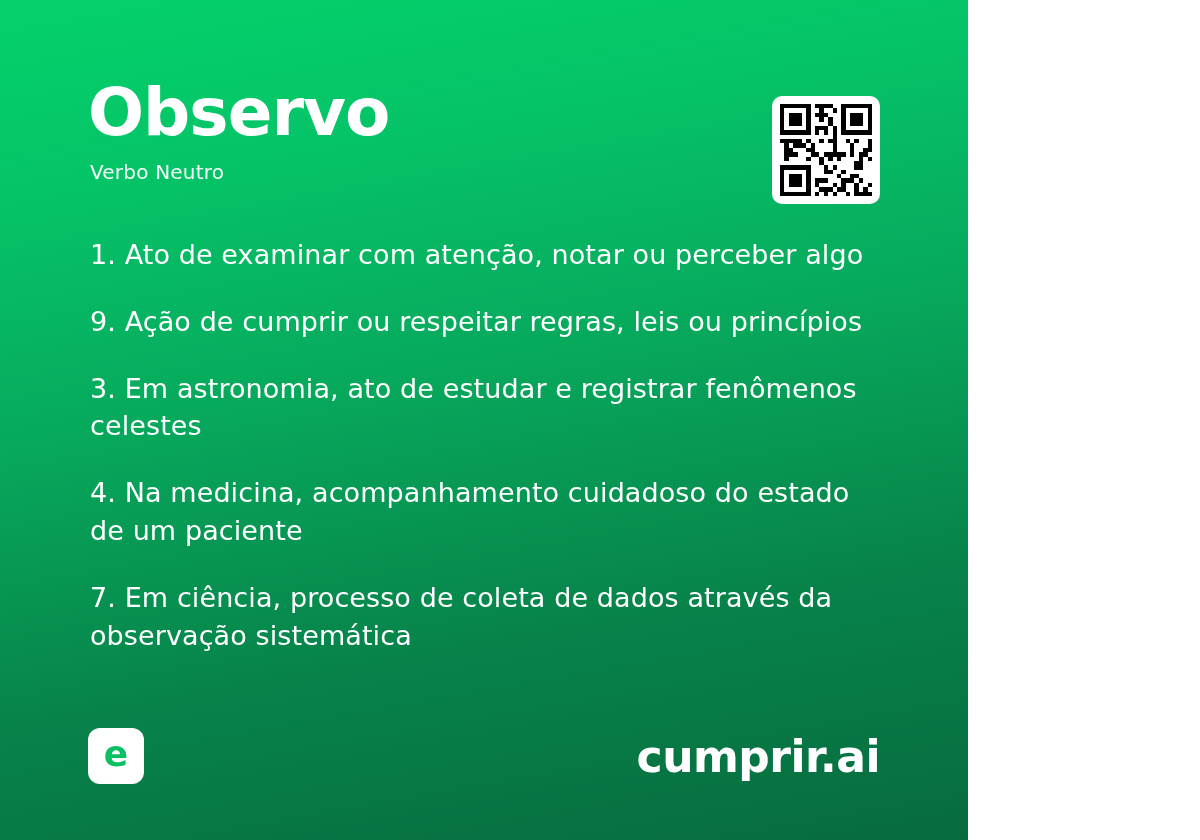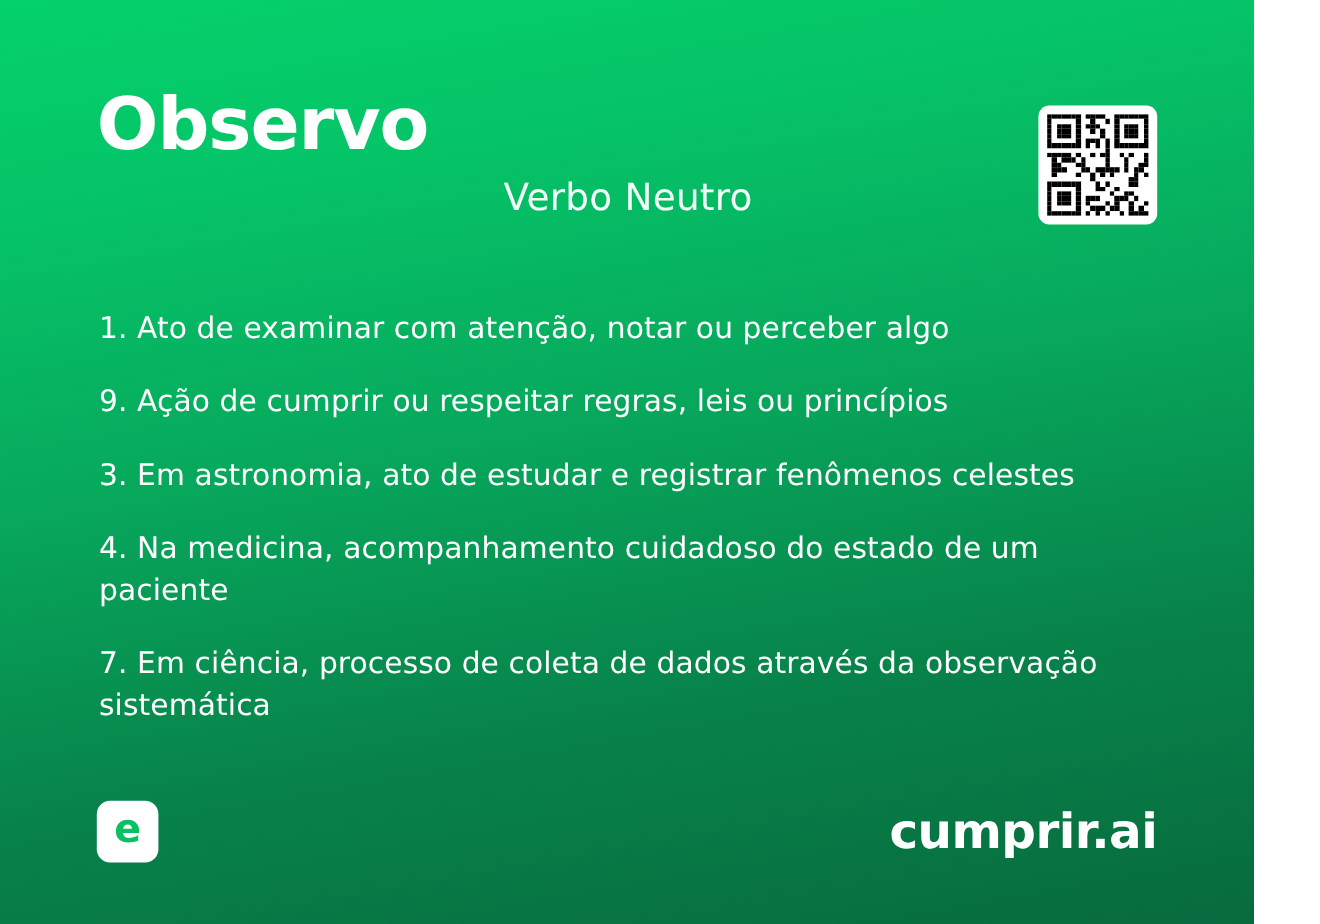--- a/index.html
+++ b/index.html
@@ -5,21 +5,21 @@
   html, body {
     margin: 0;
     padding: 0;
     background: #ffffff;
   }
   body {
     font-family: "DejaVu Sans", "Liberation Sans", sans-serif;
   }
   .card {
     position: relative;
-    width: 1140px;
+    width: 968px;
     height: 840px;
     box-sizing: border-box;
     background: linear-gradient(170deg, #04d16a 0%, #05c568 18%, #07a85c 45%, #07834a 72%, #076b3e 100%);
     overflow: hidden;
   }
   .inner {
     position: absolute;
     left: 88px;
     right: 88px;
     top: 78px;
@@ -29,29 +29,28 @@
     font-family: "DejaVu Sans", "Liberation Sans", sans-serif;
     font-weight: 700;
     font-size: 66px;
     line-height: 1.06;
     letter-spacing: -1px;
     color: #ffffff;
     margin: 0;
   }
   .subtitle {
     font-family: "DejaVu Sans", "Liberation Sans", sans-serif;
-    font-size: 34px;
+    font-size: 20px;
     font-weight: 400;
     color: #f2fff8;
     margin: 12px 0 0 2px;
     letter-spacing: 0.2px;
-    text-align: center;
   }
   .definitions {
-    margin-top: 80px;
+    margin-top: 52px;
     list-style: none;
     padding: 0;
   }
   .definition {
     font-size: 27px;
     font-weight: 400;
     color: #ffffff;
     line-height: 1.4;
     margin: 0 0 29px 2px;
     max-width: 1020px;

